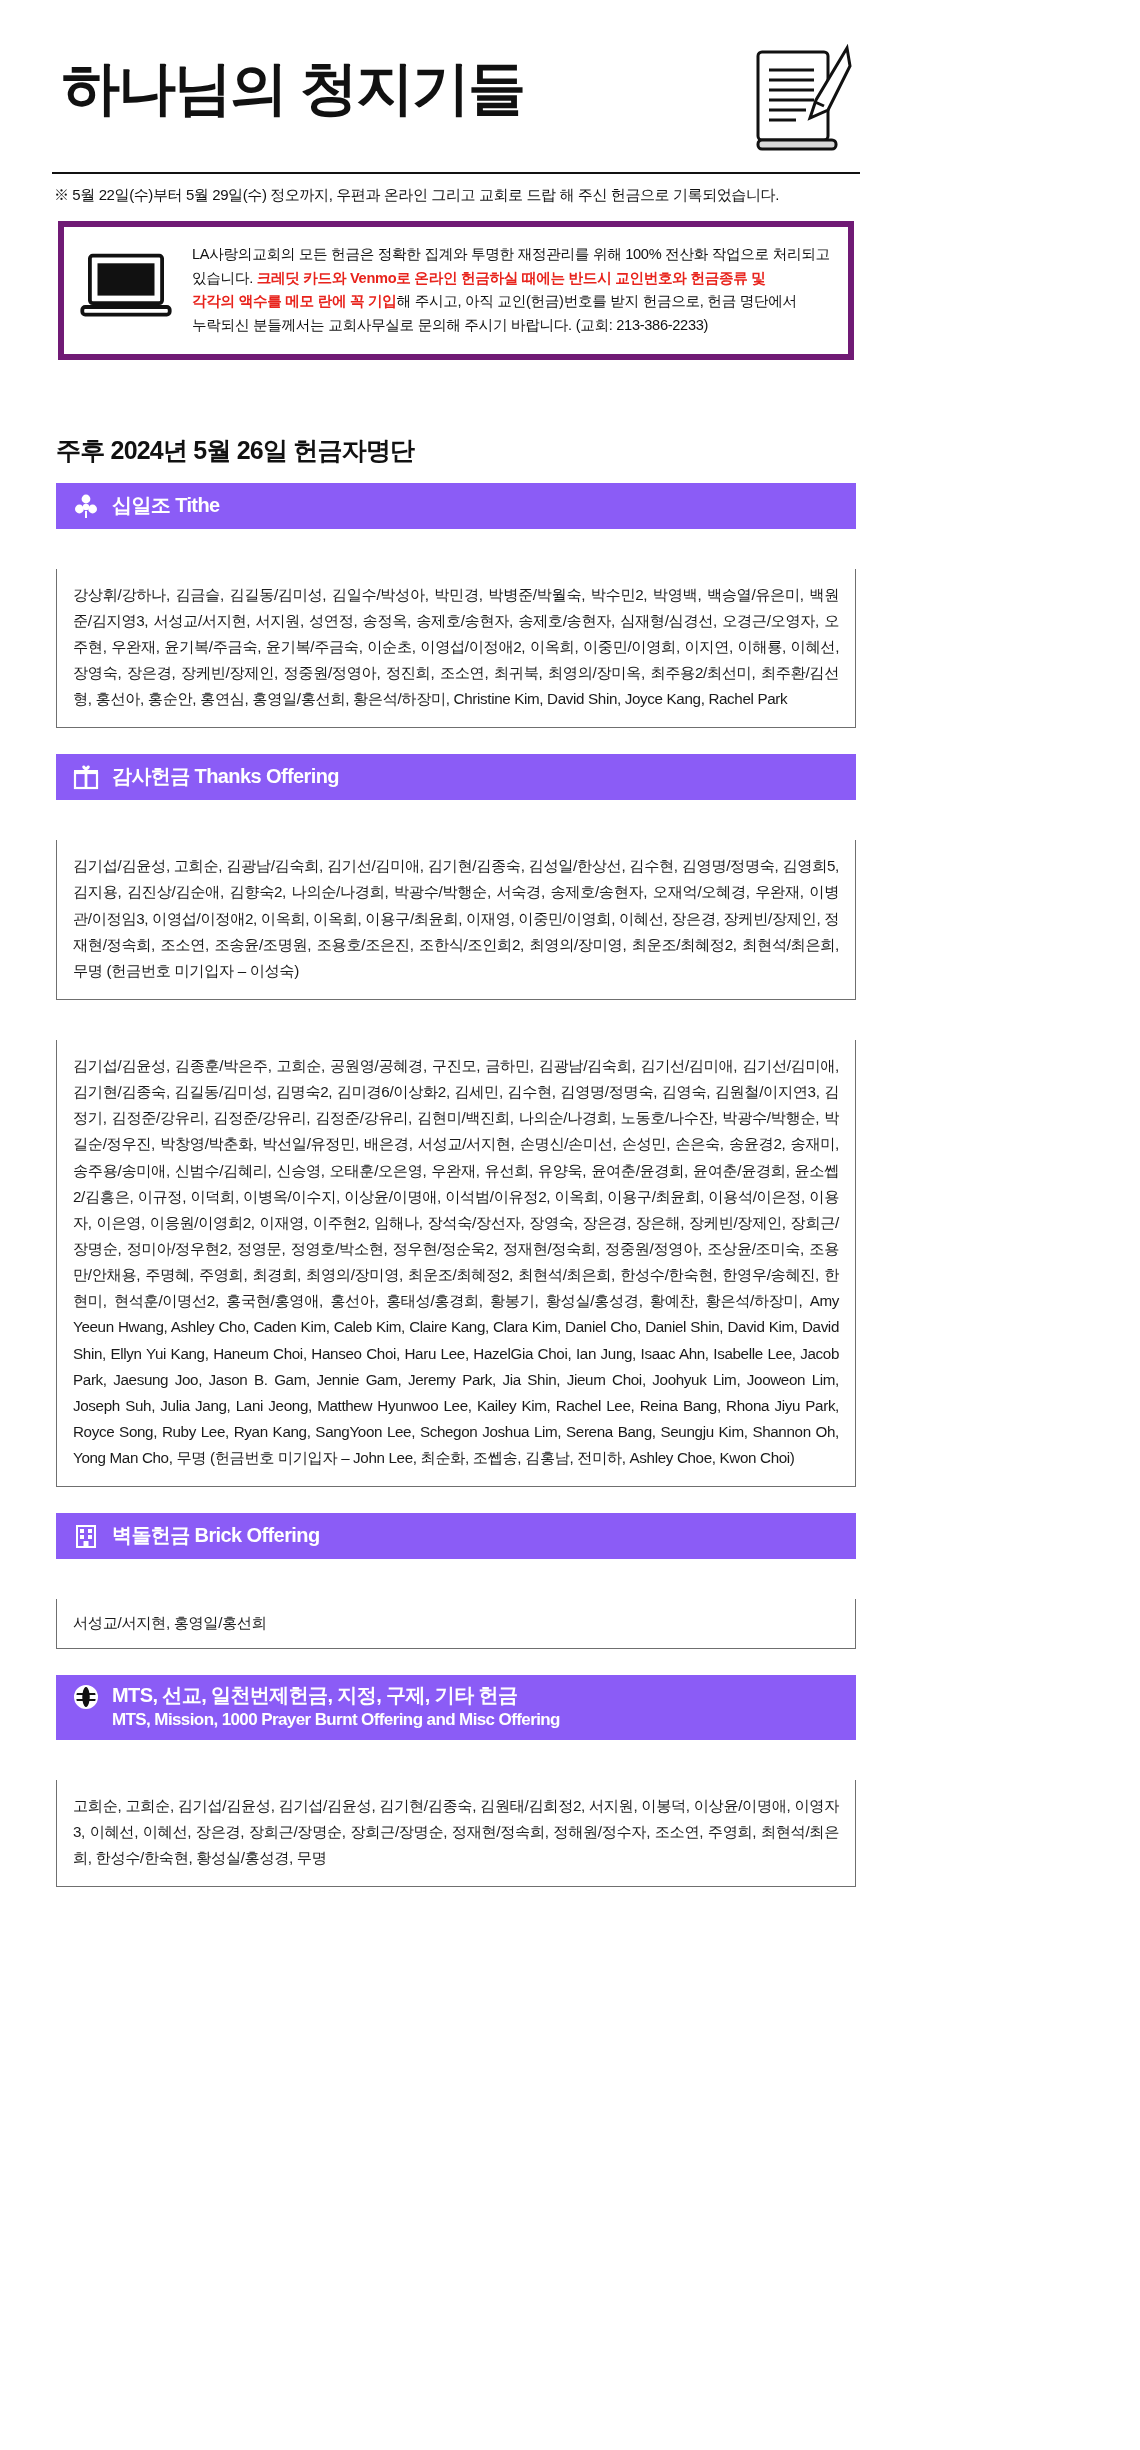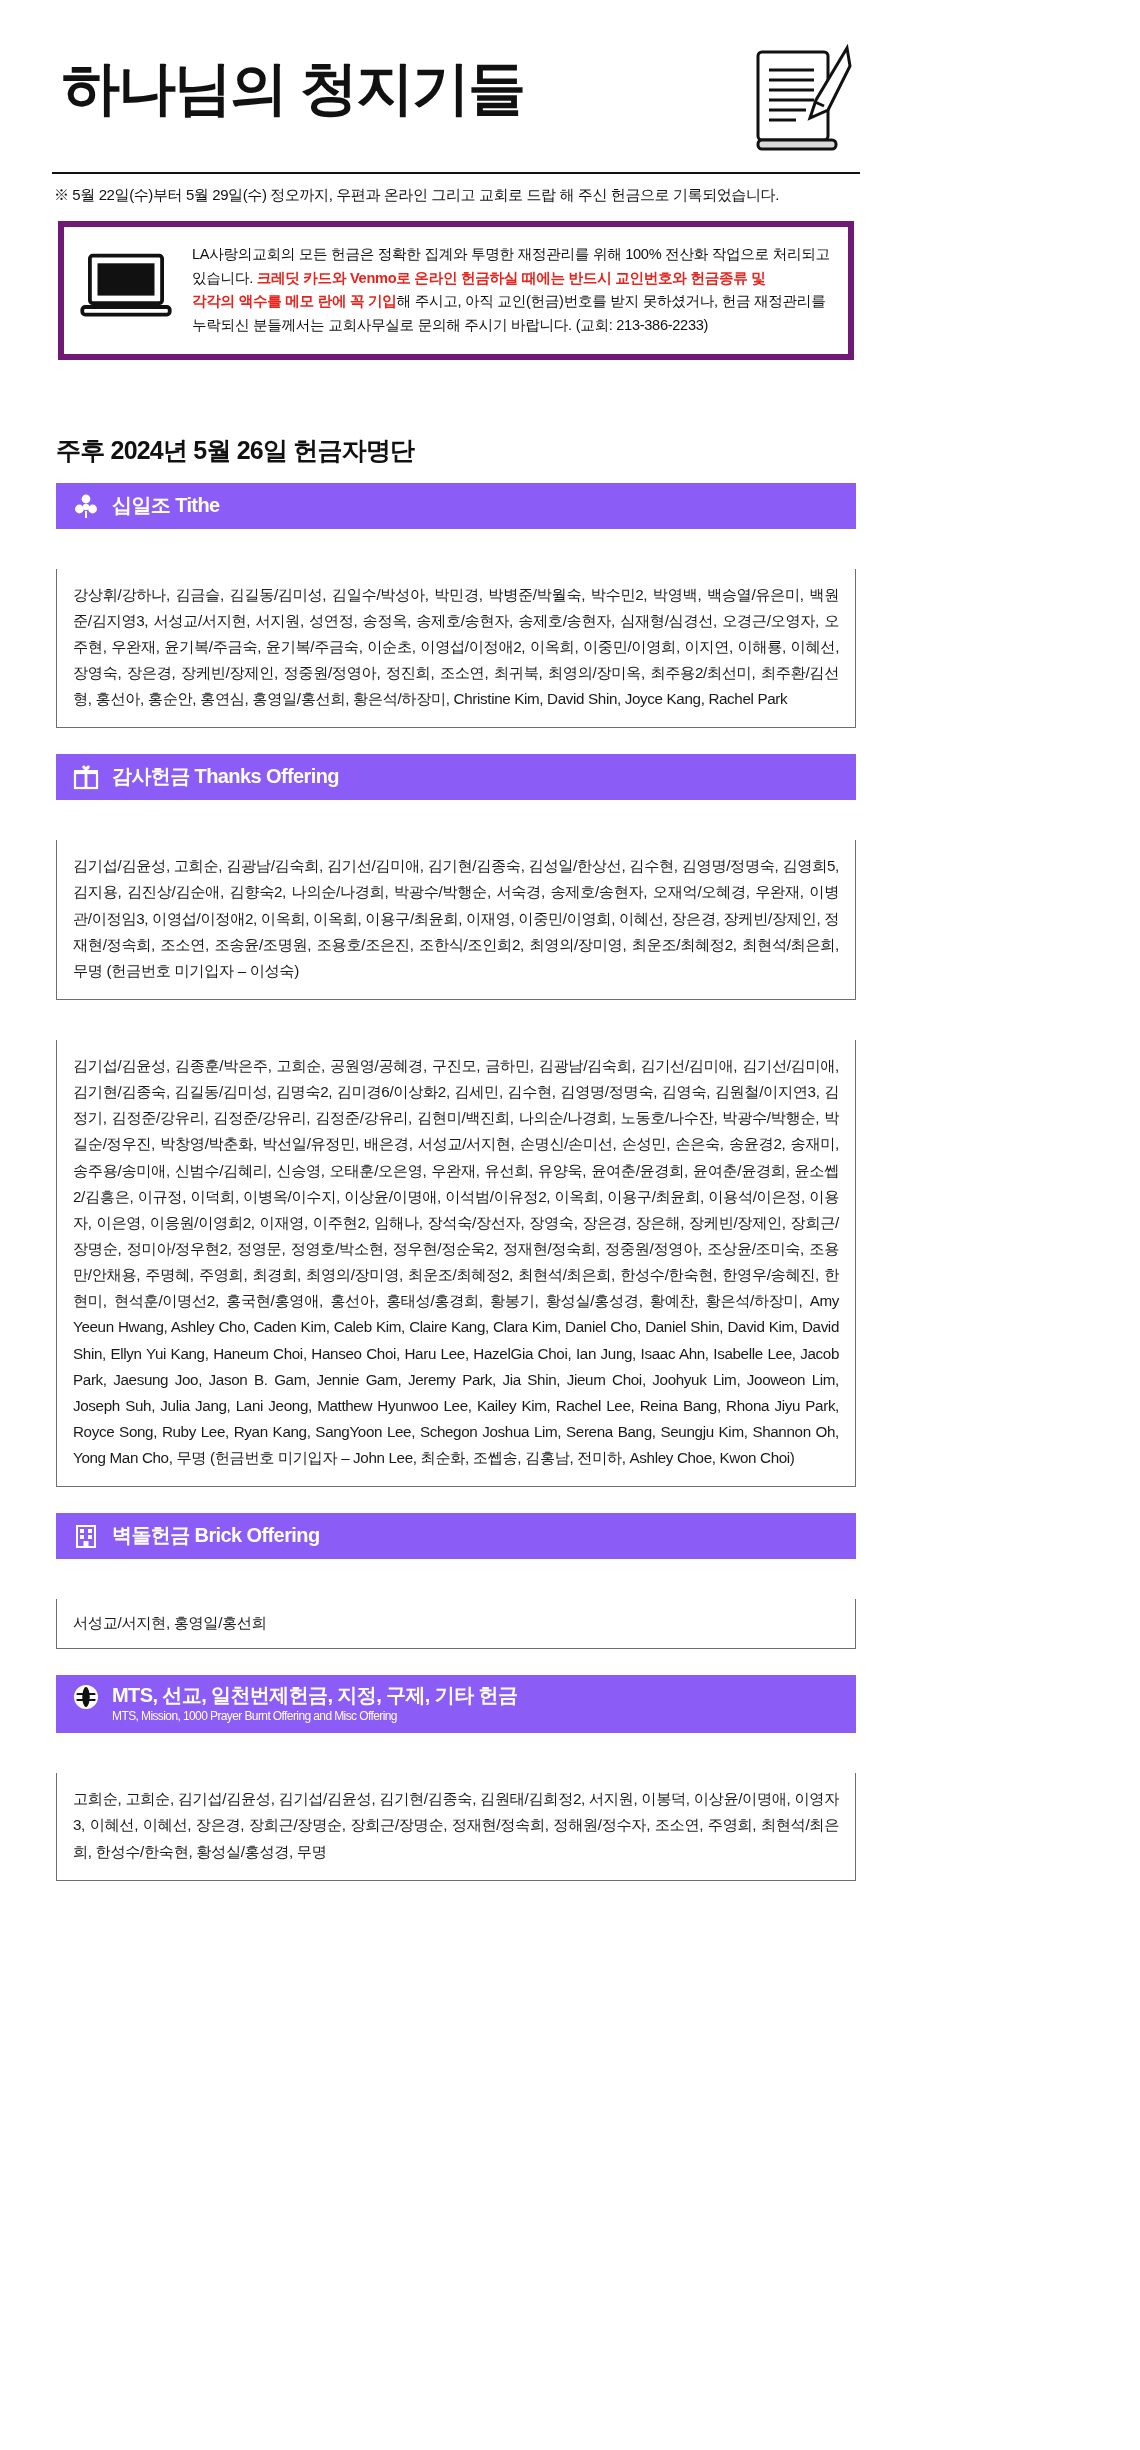--- a/index.html
+++ b/index.html
@@ -76,21 +76,21 @@
     background: #8b5cf6;
     color: #ffffff;
     display: flex;
     align-items: center;
     gap: 12px;
     padding: 9px 14px 9px 16px;
   }
   .block-head.two-line { padding-top: 8px; padding-bottom: 9px; align-items: flex-start; }
   .block-head .icon { flex: 0 0 auto; width: 28px; height: 28px; display: block; }
   .block-head .htext { font-size: 20px; font-weight: bold; letter-spacing: -0.6px; line-height: 1.28; }
-  .block-head .htext .sub { display: block; font-size: 12px; font-weight: normal; }
+  .block-head .htext .sub { display: block; font-size: 17px; font-weight: bold; }
   .block-body {
     border: 1.6px solid #6f6f6f;
     border-top: none;
     padding: 13px 16px 15px 16px;
     font-size: 15.2px;
     line-height: 1.72;
     letter-spacing: -0.35px;
     text-align: justify;
     color: #1a1a1a;
     margin-top: 40px;
@@ -130,21 +130,21 @@
       <svg viewBox="0 0 96 80" width="92" height="76" aria-hidden="true">
         <rect x="10" y="6" width="76" height="50" rx="3" fill="#ffffff" stroke="#111" stroke-width="4"></rect>
         <rect x="18" y="14" width="60" height="34" fill="#111"></rect>
         <rect x="2" y="60" width="92" height="8" rx="3" fill="#ffffff" stroke="#111" stroke-width="4"></rect>
         <rect x="14" y="56" width="68" height="5" fill="#111"></rect>
       </svg>
     </div>
     <div class="notice-text">
       <div>LA사랑의교회의 모든 헌금은 정확한 집계와 투명한 재정관리를 위해 100% 전산화 작업으로 처리되고</div>
       <div><span>있습니다. </span><span class="red">크레딧 카드와 Venmo로 온라인 헌금하실 때에는 반드시 교인번호와 헌금종류 및</span></div>
-      <div><span class="red">각각의 액수를 메모 란에 꼭 기입</span><span>해 주시고, 아직 교인(헌금)번호를 받지 못하셨거나, 헌금 재정관리를</span></div>
+      <div><span class="red">각각의 액수를 메모 란에 꼭 기입</span><span>해 주시고, 아직 교인(헌금)번호를 받지 헌금으로, 헌금 명단에서</span></div>
       <div>누락되신 분들께서는 교회사무실로 문의해 주시기 바랍니다. (교회: 213-386-2233)</div>
     </div>
   </div>
 
   <div class="list-date">주후 2024년 5월 26일 헌금자명단</div>
 
   <div class="block">
     <div class="block-head">
       <span class="icon">
         <svg viewBox="0 0 28 28" width="28" height="28" aria-hidden="true">

